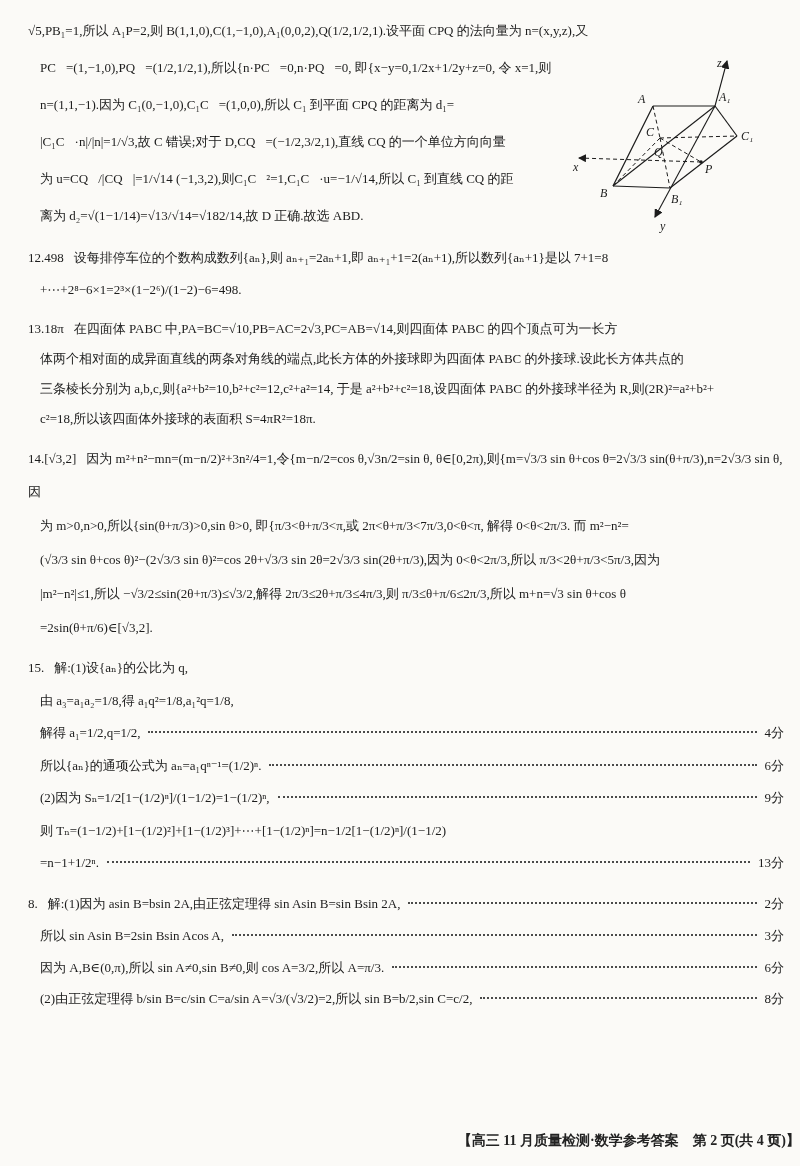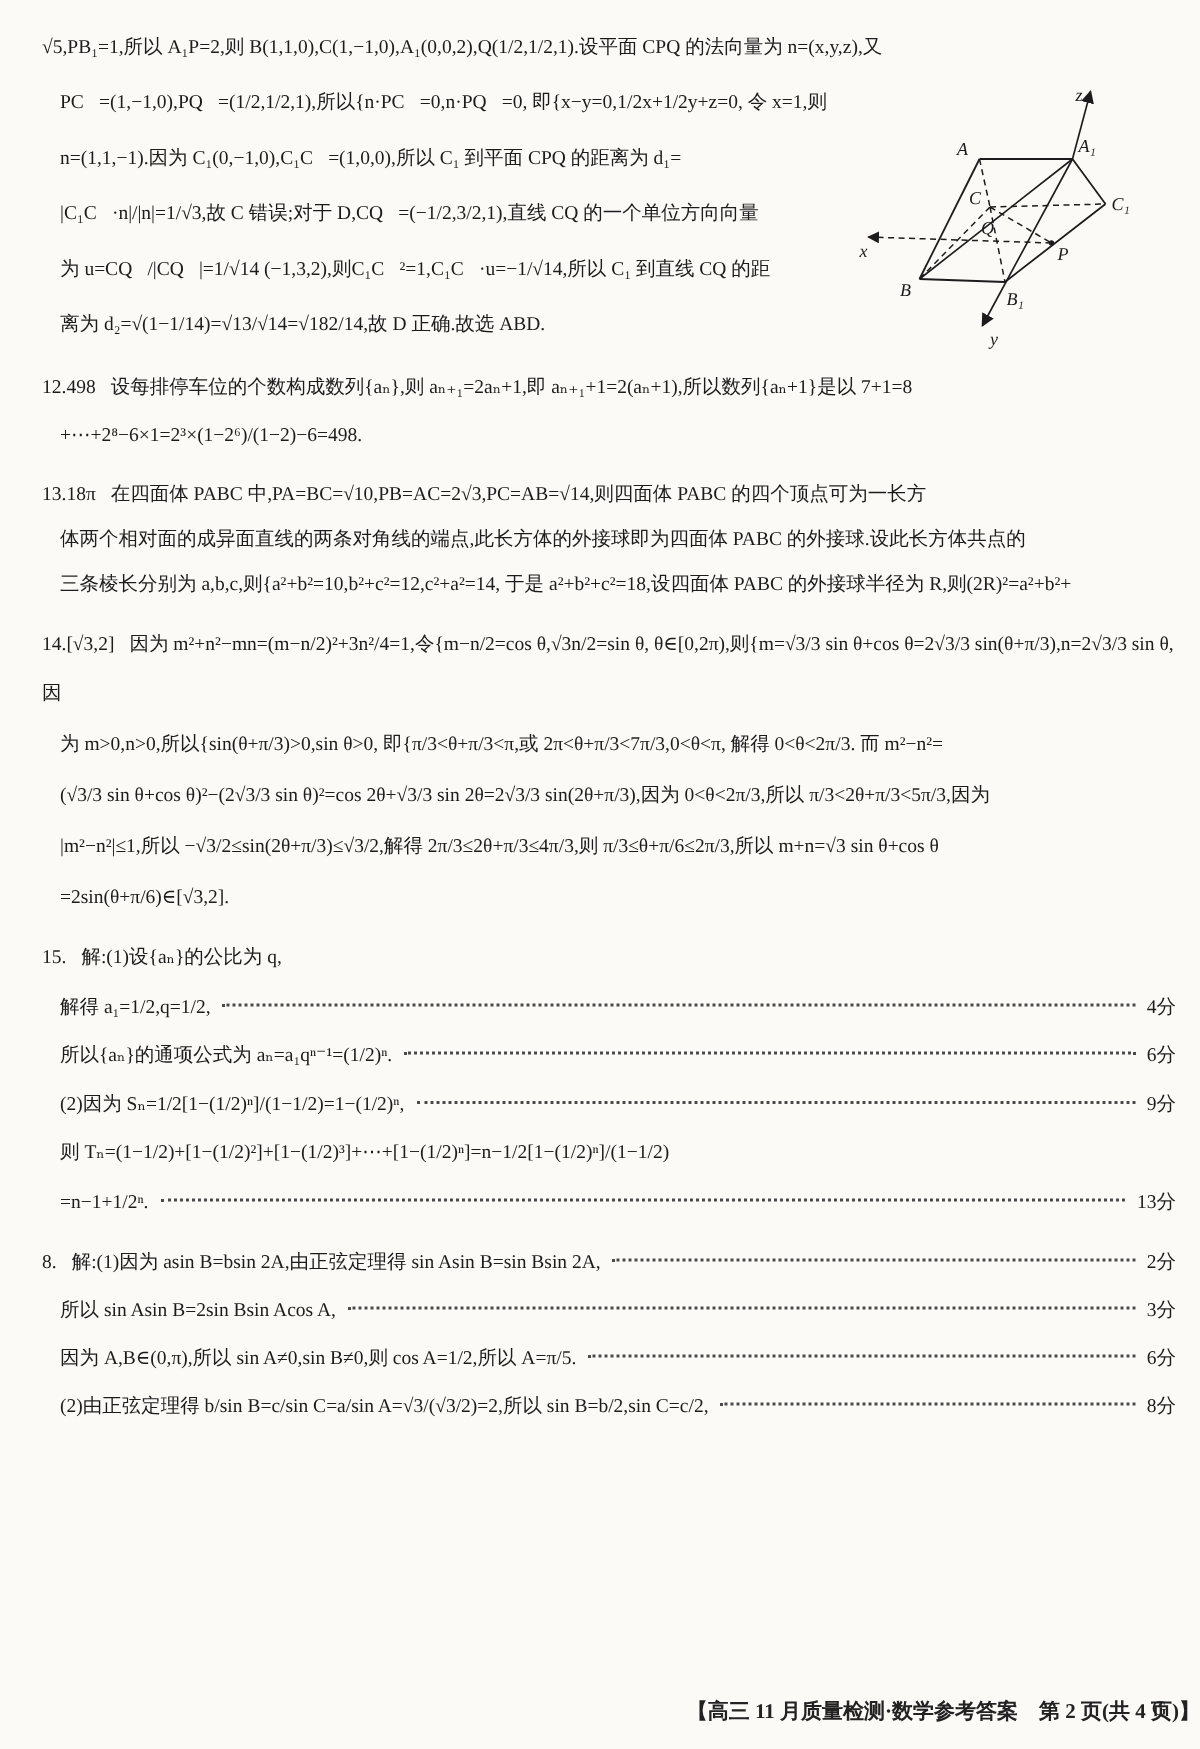--- a/index.html
+++ b/index.html
@@ -105,32 +105,34 @@
 
   <div class="sec s12">
     <div class="ln first"><span class="num">12.498</span><span class="txt">设每排停车位的个数构成数列{aₙ},则 aₙ₊₁=2aₙ+1,即 aₙ₊₁+1=2(aₙ+1),所以数列{aₙ+1}是以 7+1=8</span></div>
     <div class="ln"><span class="txt">+⋯+2⁸−6×1=2³×(1−2⁶)/(1−2)−6=498.</span></div>
   </div>
 
   <div class="sec s13">
     <div class="ln first"><span class="num">13.18π</span><span class="txt">在四面体 PABC 中,PA=BC=√10,PB=AC=2√3,PC=AB=√14,则四面体 PABC 的四个顶点可为一长方</span></div>
     <div class="ln"><span class="txt">体两个相对面的成异面直线的两条对角线的端点,此长方体的外接球即为四面体 PABC 的外接球.设此长方体共点的</span></div>
     <div class="ln"><span class="txt">三条棱长分别为 a,b,c,则{a²+b²=10,b²+c²=12,c²+a²=14, 于是 a²+b²+c²=18,设四面体 PABC 的外接球半径为 R,则(2R)²=a²+b²+</span></div>
+    <div class="ln"><span class="txt">c²=18,所以该四面体外接球的表面积 S=4πR²=18π.</span></div>
   </div>
 
   <div class="sec s14">
     <div class="ln first"><span class="num">14.[√3,2]</span><span class="txt">因为 m²+n²−mn=(m−n/2)²+3n²/4=1,令{m−n/2=cos θ,√3n/2=sin θ, θ∈[0,2π),则{m=√3/3 sin θ+cos θ=2√3/3 sin(θ+π/3),n=2√3/3 sin θ, 因</span></div>
     <div class="ln"><span class="txt">为 m&gt;0,n&gt;0,所以{sin(θ+π/3)&gt;0,sin θ&gt;0, 即{π/3&lt;θ+π/3&lt;π,或 2π&lt;θ+π/3&lt;7π/3,0&lt;θ&lt;π, 解得 0&lt;θ&lt;2π/3. 而 m²−n²=</span></div>
     <div class="ln"><span class="txt">(√3/3 sin θ+cos θ)²−(2√3/3 sin θ)²=cos 2θ+√3/3 sin 2θ=2√3/3 sin(2θ+π/3),因为 0&lt;θ&lt;2π/3,所以 π/3&lt;2θ+π/3&lt;5π/3,因为</span></div>
     <div class="ln"><span class="txt">|m²−n²|≤1,所以 −√3/2≤sin(2θ+π/3)≤√3/2,解得 2π/3≤2θ+π/3≤4π/3,则 π/3≤θ+π/6≤2π/3,所以 m+n=√3 sin θ+cos θ</span></div>
     <div class="ln"><span class="txt">=2sin(θ+π/6)∈[√3,2].</span></div>
   </div>
 
   <div class="sec s15">
     <div class="ln first"><span class="num">15.</span><span class="txt">解:(1)设{aₙ}的公比为 q,</span></div>
+    <div class="ln"><span class="txt">由 a₃=a₁a₂=1/8,得 a₁q²=1/8,a₁²q=1/8,</span></div>
     <div class="ln score-ln">
         <span class="txt">解得 a₁=1/2,q=1/2,</span>
         <span class="dots"></span>
         <span class="score">4分</span>
       </div>
     <div class="ln score-ln">
         <span class="txt">所以{aₙ}的通项公式为 aₙ=a₁qⁿ⁻¹=(1/2)ⁿ.</span>
         <span class="dots"></span>
         <span class="score">6分</span>
       </div>
@@ -153,21 +155,21 @@
         <span class="txt">解:(1)因为 asin B=bsin 2A,由正弦定理得 sin Asin B=sin Bsin 2A,</span>
         <span class="dots"></span>
         <span class="score">2分</span>
       </div>
     <div class="ln score-ln">
         <span class="txt">所以 sin Asin B=2sin Bsin Acos A,</span>
         <span class="dots"></span>
         <span class="score">3分</span>
       </div>
     <div class="ln score-ln">
-        <span class="txt">因为 A,B∈(0,π),所以 sin A≠0,sin B≠0,则 cos A=1/2,所以 A=π/5.</span>
+        <span class="txt">因为 A,B∈(0,π),所以 sin A≠0,sin B≠0,则 cos A=3/2,所以 A=π/3.</span>
         <span class="dots"></span>
         <span class="score">6分</span>
       </div>
     <div class="ln score-ln">
         <span class="txt">(2)由正弦定理得 b/sin B=c/sin C=a/sin A=√3/(√3/2)=2,所以 sin B=b/2,sin C=c/2,</span>
         <span class="dots"></span>
         <span class="score">8分</span>
       </div>
   </div>
 

